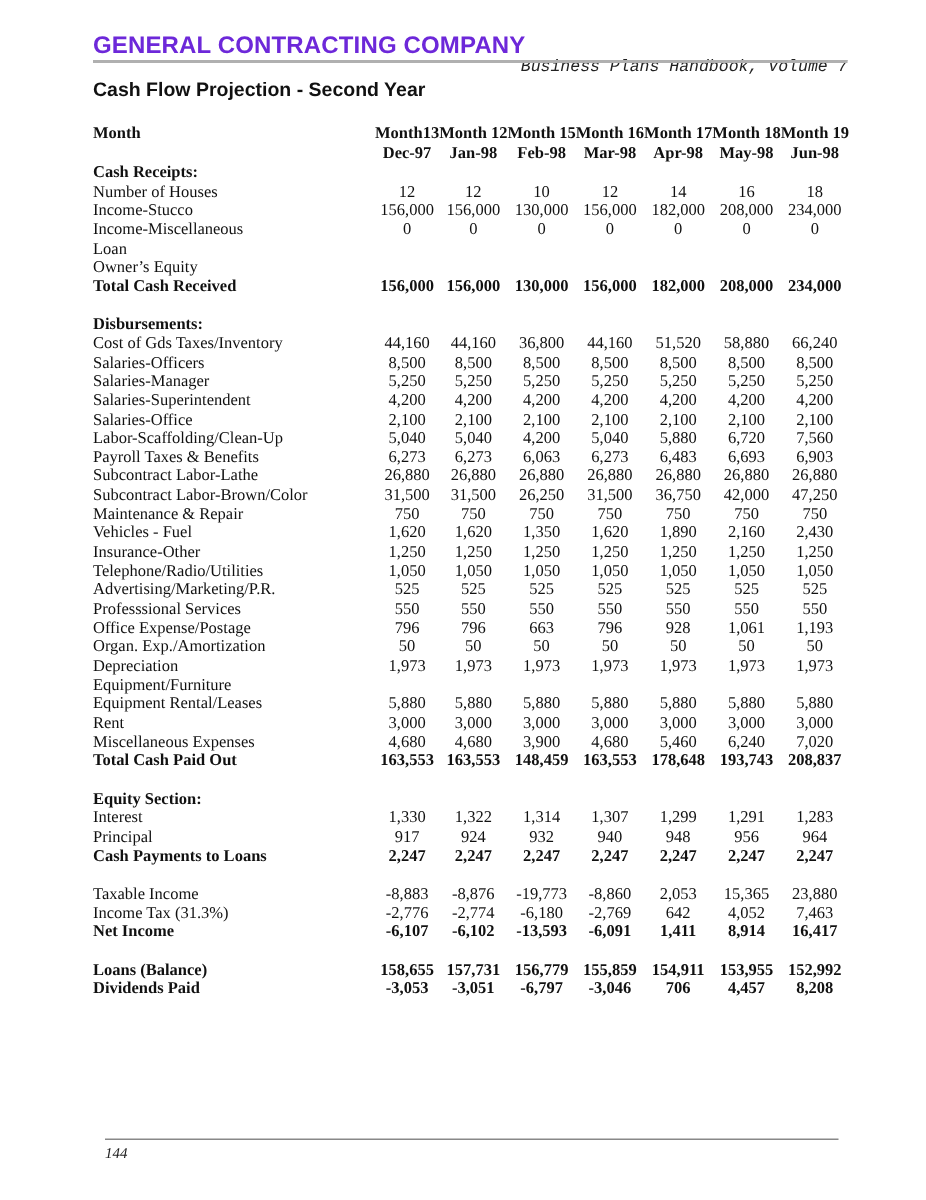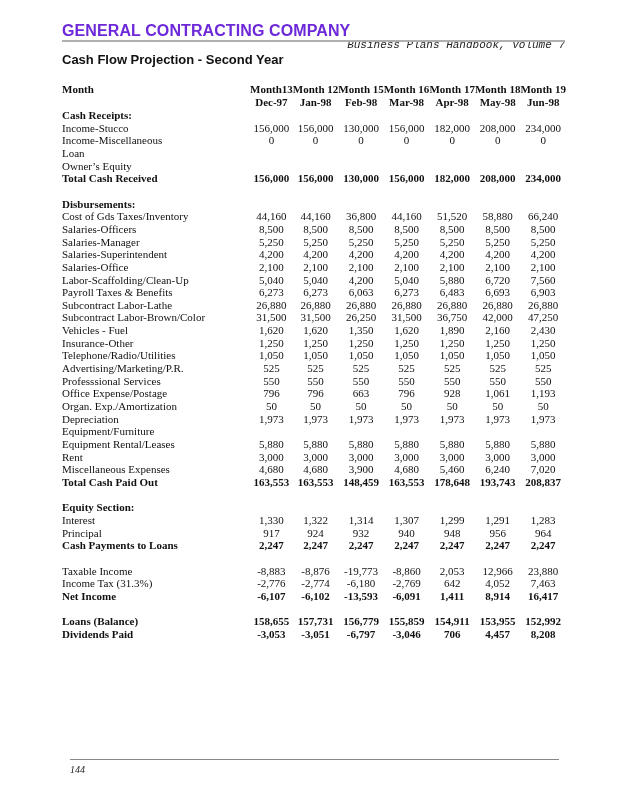--- a/index.html
+++ b/index.html
@@ -55,20 +55,30 @@
           <td class="lbl">Cash Receipts:</td>
           <td class="num"></td>
           <td class="num"></td>
           <td class="num"></td>
           <td class="num"></td>
           <td class="num"></td>
           <td class="num"></td>
           <td class="num"></td>
         </tr>
         <tr>
+          <td class="lbl">Number of Houses</td>
+          <td class="num">12</td>
+          <td class="num">12</td>
+          <td class="num">10</td>
+          <td class="num">12</td>
+          <td class="num">14</td>
+          <td class="num">16</td>
+          <td class="num">18</td>
+        </tr>
+        <tr>
           <td class="lbl">Income-Stucco</td>
           <td class="num">156,000</td>
           <td class="num">156,000</td>
           <td class="num">130,000</td>
           <td class="num">156,000</td>
           <td class="num">182,000</td>
           <td class="num">208,000</td>
           <td class="num">234,000</td>
         </tr>
         <tr>
@@ -215,20 +225,30 @@
           <td class="lbl">Subcontract Labor-Brown/Color</td>
           <td class="num">31,500</td>
           <td class="num">31,500</td>
           <td class="num">26,250</td>
           <td class="num">31,500</td>
           <td class="num">36,750</td>
           <td class="num">42,000</td>
           <td class="num">47,250</td>
         </tr>
         <tr>
+          <td class="lbl">Maintenance &amp; Repair</td>
+          <td class="num">750</td>
+          <td class="num">750</td>
+          <td class="num">750</td>
+          <td class="num">750</td>
+          <td class="num">750</td>
+          <td class="num">750</td>
+          <td class="num">750</td>
+        </tr>
+        <tr>
           <td class="lbl">Vehicles - Fuel</td>
           <td class="num">1,620</td>
           <td class="num">1,620</td>
           <td class="num">1,350</td>
           <td class="num">1,620</td>
           <td class="num">1,890</td>
           <td class="num">2,160</td>
           <td class="num">2,430</td>
         </tr>
         <tr>
@@ -411,21 +431,21 @@
           <td class="num"></td>
           <td class="num"></td>
         </tr>
         <tr>
           <td class="lbl">Taxable Income</td>
           <td class="num">-8,883</td>
           <td class="num">-8,876</td>
           <td class="num">-19,773</td>
           <td class="num">-8,860</td>
           <td class="num">2,053</td>
-          <td class="num">12,966</td>
+          <td class="num">15,365</td>
           <td class="num">23,880</td>
         </tr>
         <tr>
           <td class="lbl">Income Tax (31.3%)</td>
           <td class="num">-2,776</td>
           <td class="num">-2,774</td>
           <td class="num">-6,180</td>
           <td class="num">-2,769</td>
           <td class="num">642</td>
           <td class="num">4,052</td>

